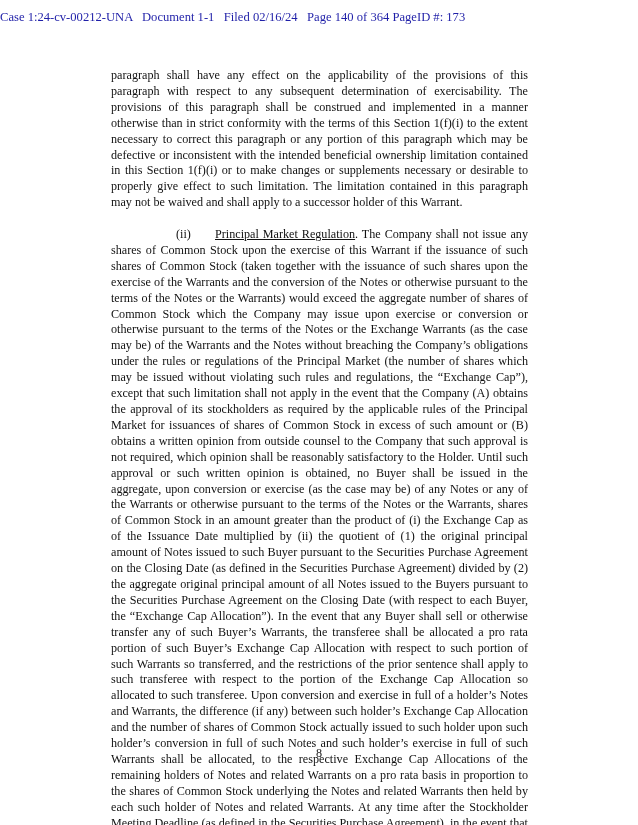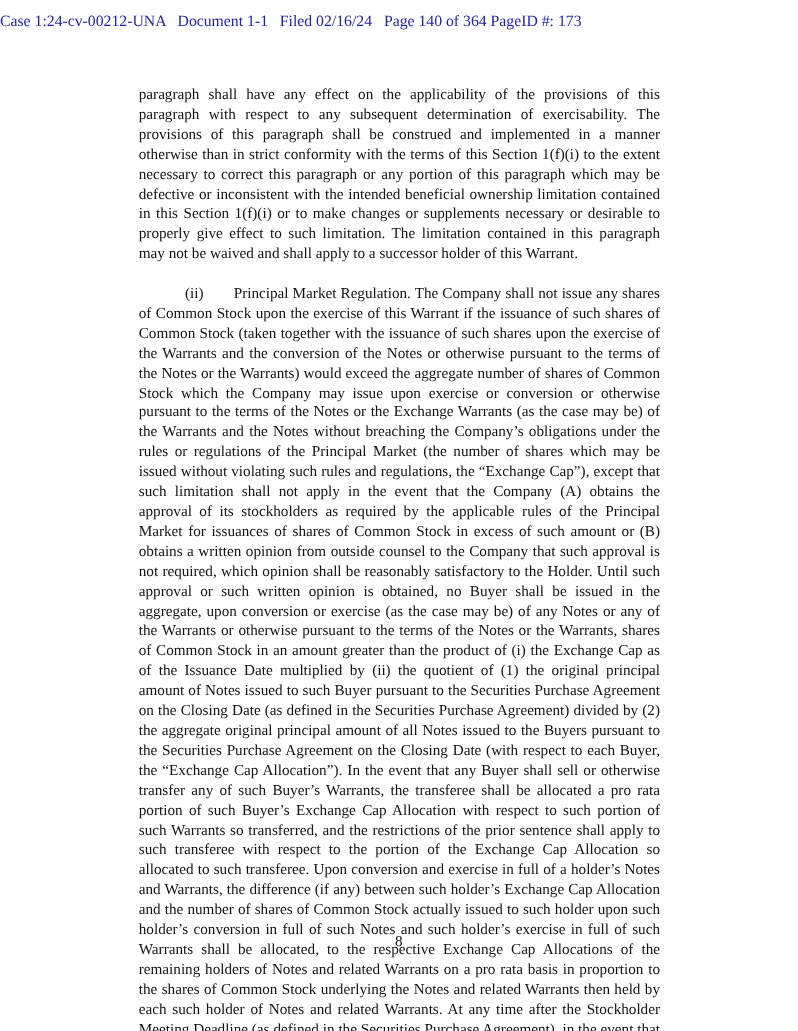--- a/index.html
+++ b/index.html
@@ -42,22 +42,23 @@
     .para + .para {
       margin-top: 15.9px;
     }
     .indent {
       display: inline-block;
       width: 37px;
     }
     .sub-num {
       display: inline-block;
       width: 39px;
+      margin-left: 28px;
     }
-    .u { }
+    .u { text-decoration: underline; }
     .b { font-weight: normal; }
     .page-number {
       position: absolute;
       top: 746px;
       left: 0;
       width: 638px;
       text-align: center;
       font-size: 12.15px;
     }
   </style>

